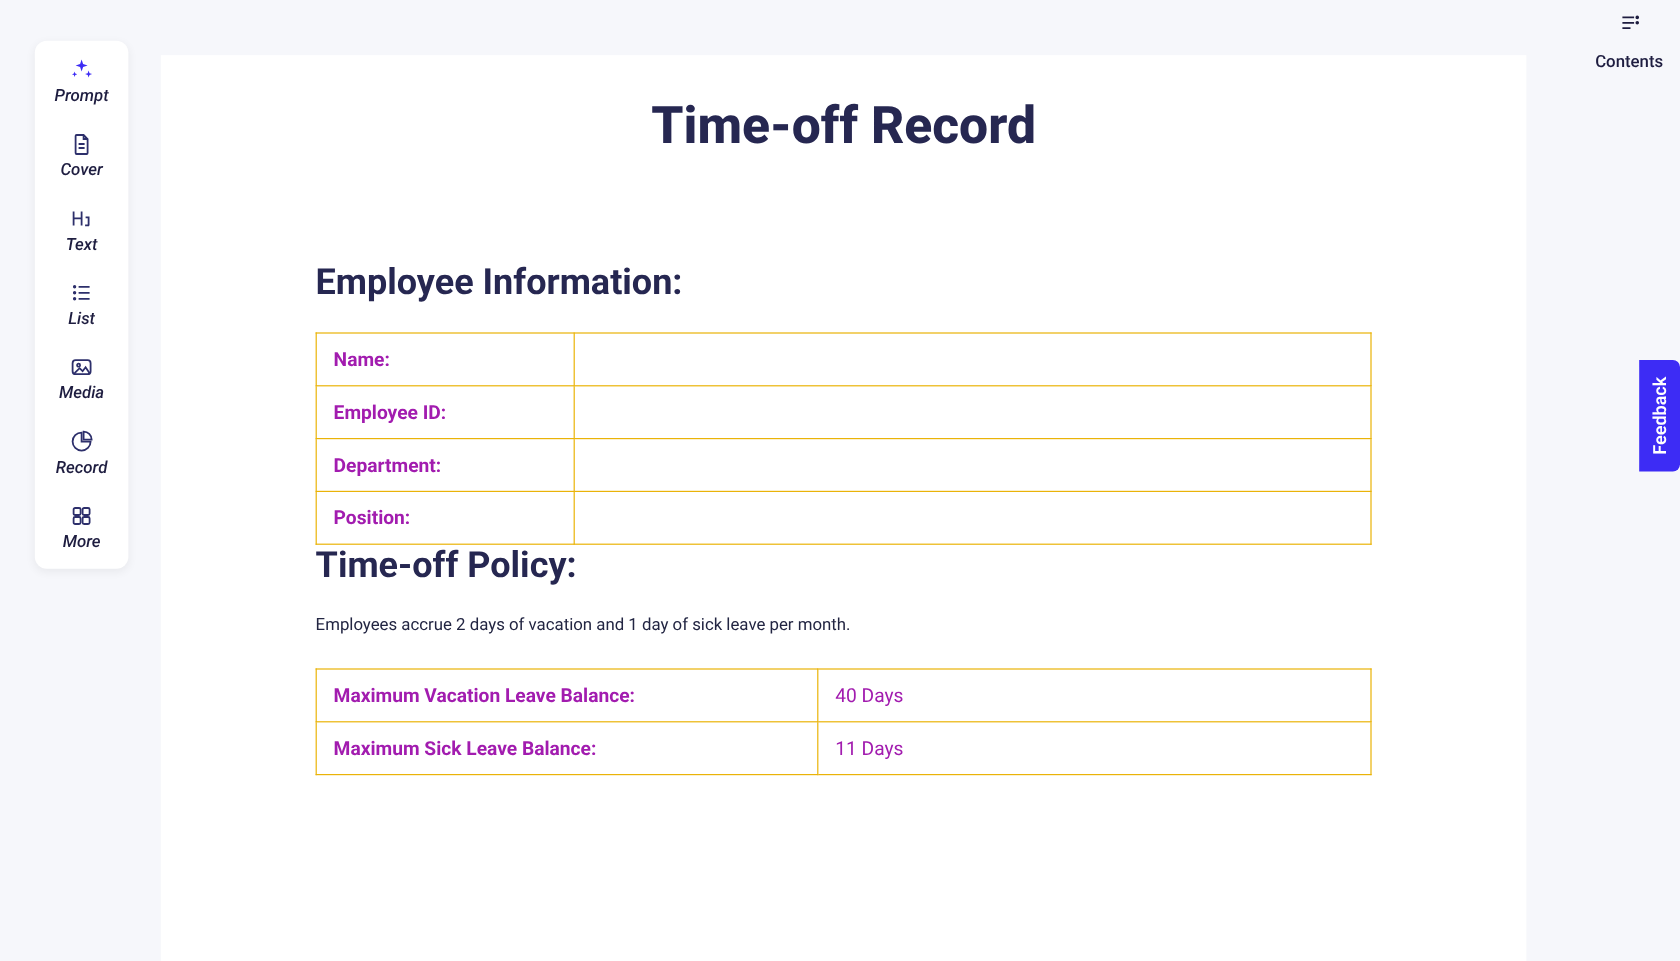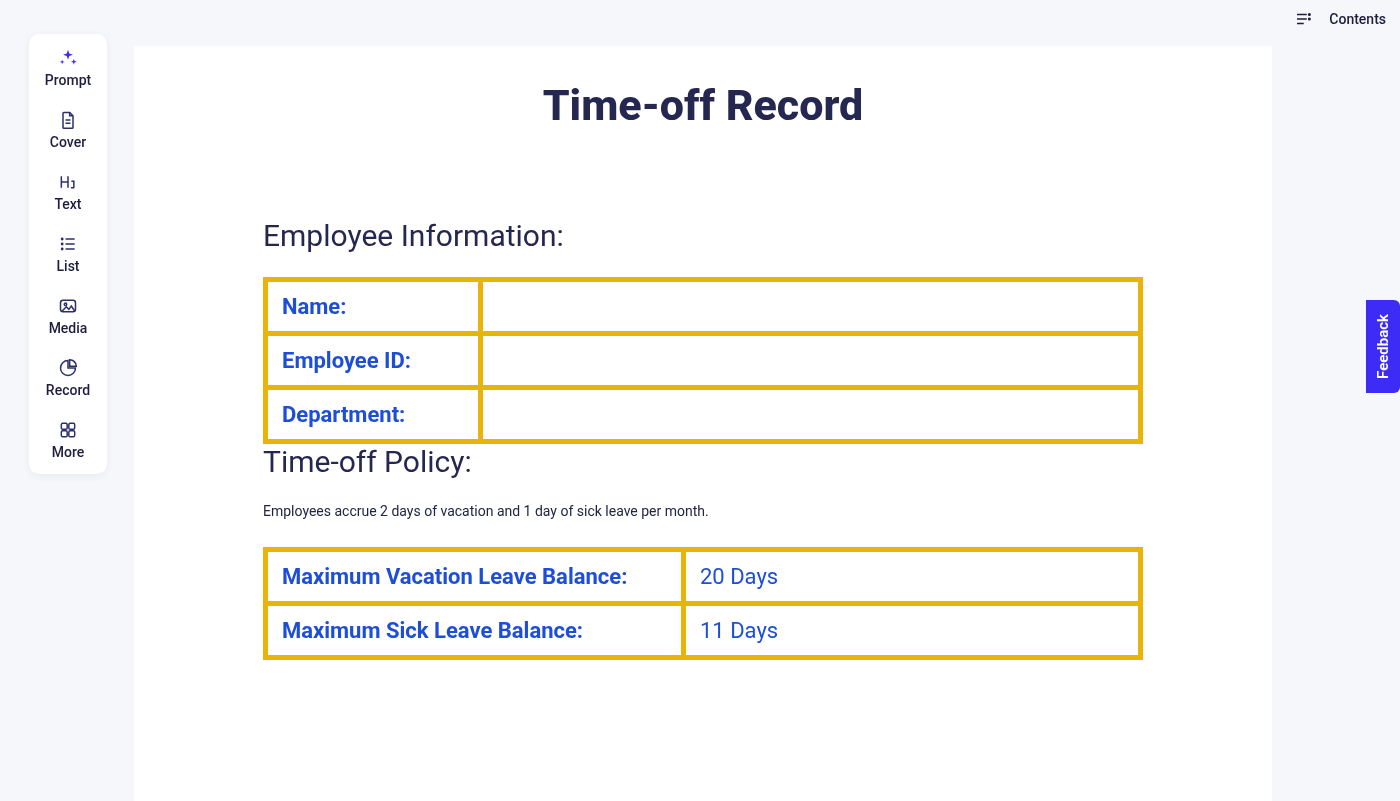--- a/index.html
+++ b/index.html
@@ -18,35 +18,36 @@
       top: 34px;
       width: 78px;
       background: #fff;
       border-radius: 10px;
       box-shadow: 0 2px 8px rgba(0,0,0,0.06);
       padding: 14px 0;
       display: flex;
       flex-direction: column;
       align-items: flex-start;
       gap: 22px;
+      font-style: italic;
     }
     .sidebar-item {
       display: flex; flex-direction: column; align-items: center; gap: 4px;
       cursor: pointer; width: 100%;
     }
     .sidebar-item .icon { width: 20px; height: 20px; display:flex; align-items:center; justify-content:center; color:#2d2f6b; }
     .sidebar-item.active .icon { color: #3d2cf5; }
     .sidebar-item .label { font-size: 14px; font-weight: 500; color:#1e1d40; }
     .sidebar-item.active .label { color:#1e1d40; }
 
     .contents-panel {
       position: absolute;
       right: 14px;
       top: 10px;
-      display: flex; flex-direction: row; align-items: center; gap: 16px;
+      display: flex; flex-direction: column; align-items: center; gap: 16px;
       cursor: pointer;
     }
     .contents-panel .icon { width: 20px; height: 18px; color:#1e1d40; }
     .contents-panel .label { font-size: 14px; font-weight: 500; color:#1e1d40; }
 
     .feedback-tab {
       position: absolute;
       right: 0;
       top: 300px;
       background: #3d2cf5;
@@ -74,39 +75,39 @@
     .doc-inner { width: 880px; margin: 0 auto; }
     .doc-title {
       text-align: center;
       font-size: 43px;
       font-weight: 800;
       color: #262751;
       margin-bottom: 88px;
     }
     .section-h {
       font-size: 30px;
-      font-weight: 400;
+      font-weight: 700;
       color: #262751;
       margin-bottom: 24px;
     }
     .section-h.policy { }
     .policy-text {
       font-size: 14px;
       color: #222542;
       margin-bottom: 28px;
     }
     table.info {
       width: 100%;
       border-collapse: collapse;
     }
     table.info td {
-      border: 5px solid #eab308;
+      border: 1px solid #eab308;
       padding: 12px 14px;
-      font-size: 22px;
-      color: #1d4ed8;
+      font-size: 16px;
+      color: #a21caf;
     }
     table.info td.keycell { font-weight: 700; }
     table.emp td.keycell { width: 215px; }
     table.policy td.keycell { width: 418px; }
   </style>
 </head>
 <body>
 
 <div class="sidebar">
   <div class="sidebar-item active">
@@ -206,30 +207,34 @@
         <td></td>
       </tr>
       <tr>
         <td class="keycell">Employee ID:</td>
         <td></td>
       </tr>
       <tr>
         <td class="keycell">Department:</td>
         <td></td>
       </tr>
+      <tr>
+        <td class="keycell">Position:</td>
+        <td></td>
+      </tr>
     </tbody>
       </table>
 
     <h2 class="section-h policy">Time-off Policy:</h2>
     <p class="policy-text">Employees accrue 2 days of vacation and 1 day of sick leave per month.</p>
     <table class="info policy">
       <tbody>
           <tr>
         <td class="keycell">Maximum Vacation Leave Balance:</td>
-        <td>20 Days</td>
+        <td>40 Days</td>
       </tr>
       <tr>
         <td class="keycell">Maximum Sick Leave Balance:</td>
         <td>11 Days</td>
       </tr>
     </tbody>
       </table>
   </div>
 </div>
 

